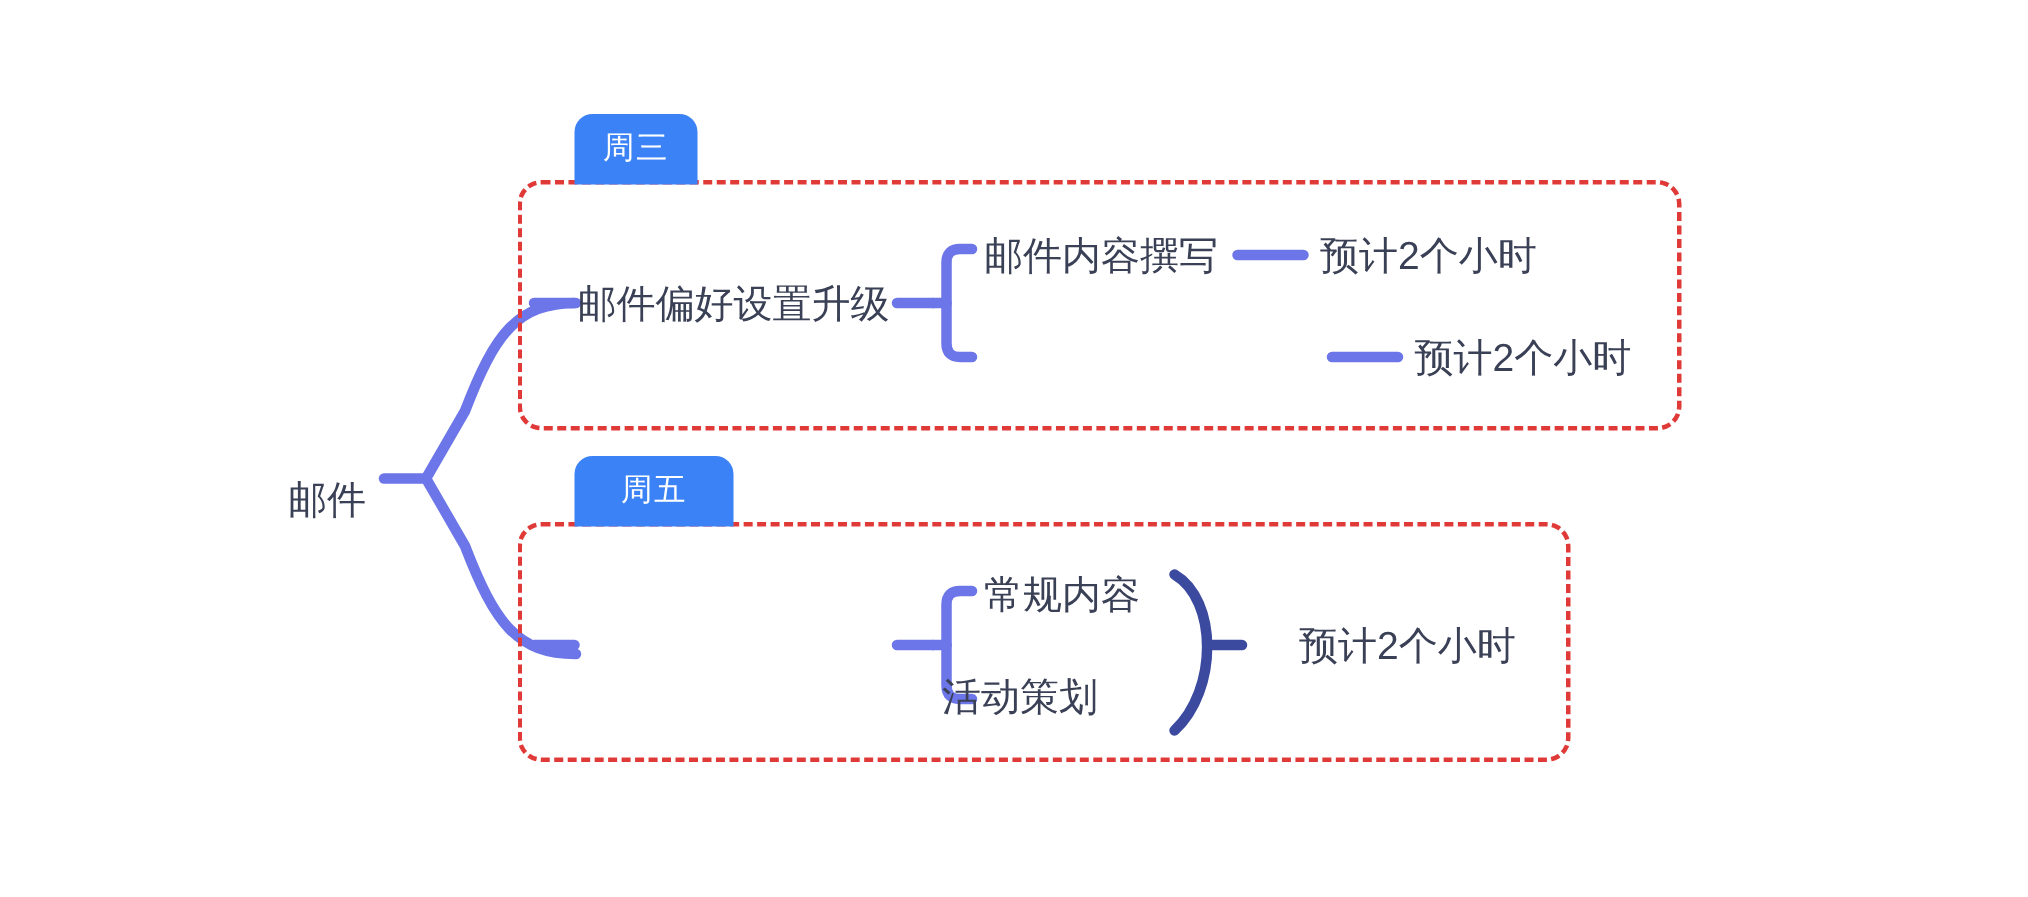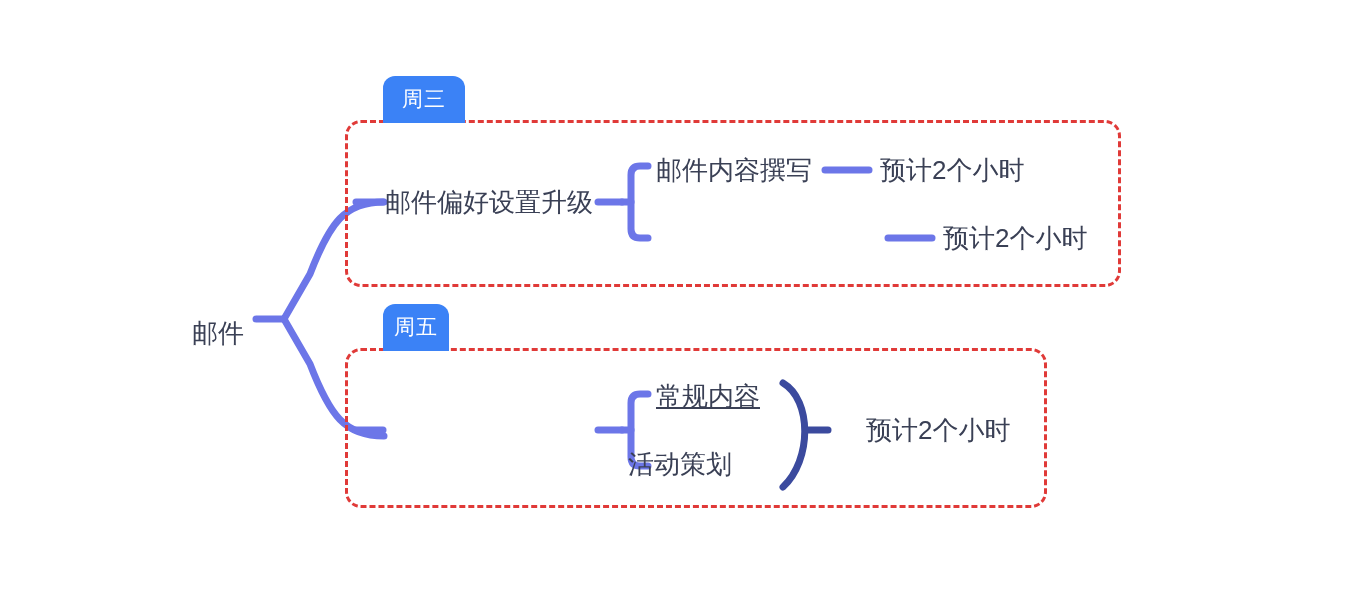--- a/index.html
+++ b/index.html
@@ -127,21 +127,21 @@
 
   <div class="day-badge" style="left:383px; top:76px; width:82px; height:47px;">周三</div>
 
   <div class="node-text" style="left:385px; top:189px;">邮件偏好设置升级</div>
 
   <div class="node-text" style="left:656px; top:157px;">邮件内容撰写</div>
   <div class="node-text" style="left:880px; top:157px;">预计2个小时</div>
 
   <div class="node-text" style="left:943px; top:225px;">预计2个小时</div>
 
-  <div class="day-badge" style="left:383px; top:304px; width:66px; height:47px;">周五</div>
+  <div class="day-badge" style="left:383px; top:304px; width:106px; height:47px;">周五</div>
 
 
-  <div class="node-text" style="left:656px; top:383px;text-decoration:underline;">常规内容</div>
+  <div class="node-text" style="left:656px; top:383px;">常规内容</div>
   <div class="node-text" style="left:628px; top:451px;">活动策划</div>
 
   <div class="node-text" style="left:866px; top:417px;">预计2个小时</div>
 
 </div>
 
 </body></html>

